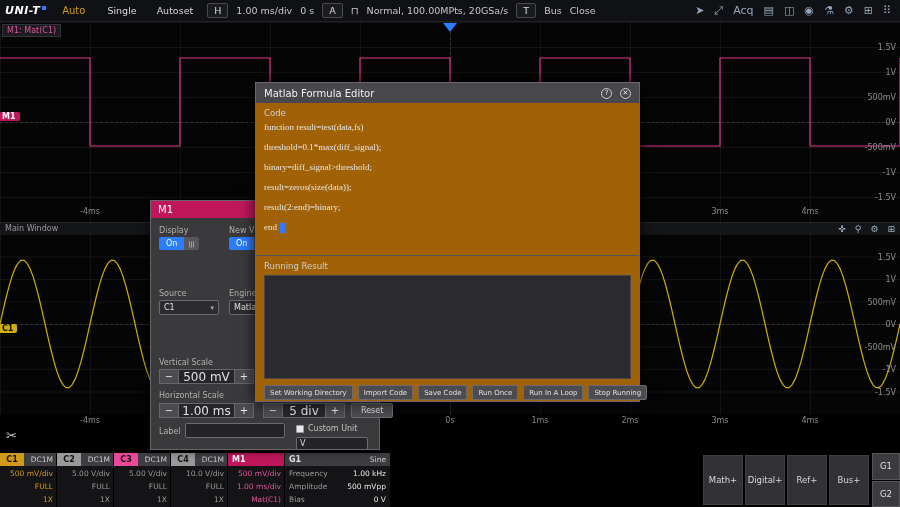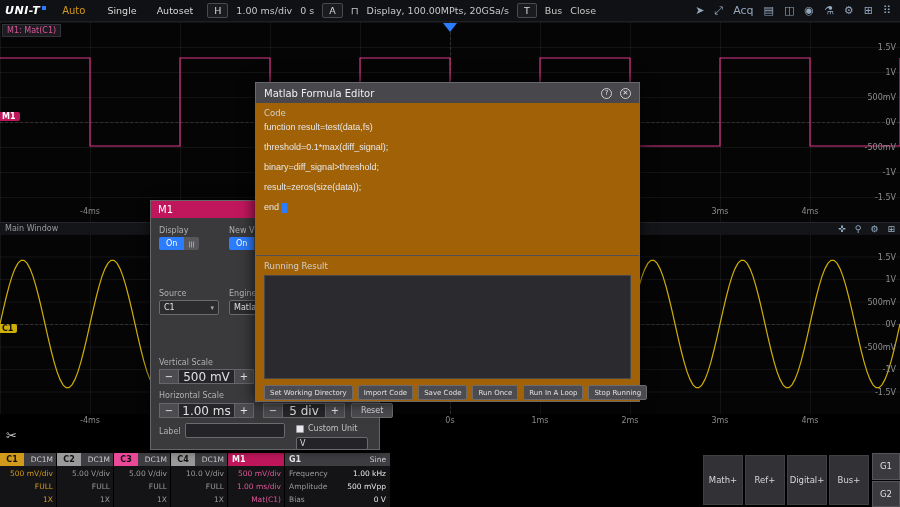--- a/index.html
+++ b/index.html
@@ -77,21 +77,21 @@
 
   
   #editor { position:absolute; left:255px; top:82px; width:385px; height:320px; background:#a16207;
             border:1px solid #68686d; z-index:30; box-shadow:0 0 14px rgba(0,0,0,.8); }
   .ed-title { height:20px; background:#47474c; display:flex; align-items:center; padding:0 8px; font-size:10px; color:#f0f0f0; }
   .ed-title-icons { margin-left:auto; display:flex; gap:8px; }
   .circle-icon { width:11px; height:11px; border:1px solid #cfcfcf; border-radius:50%; font-size:7px;
                  display:flex; align-items:center; justify-content:center; color:#e8e8e8; }
   .ed-code-label { position:absolute; left:8px; top:25px; font-size:8.5px; color:#cfcfcf; }
   #code-lines { position:absolute; left:8px; top:34px; right:8px;
-                font-family:Liberation Sans, sans-serif; font-size:9px; color:#e6e6e6; }
+                font-family:Liberation Serif, serif; font-size:9px; color:#e6e6e6; }
   .code-line { height:20px; line-height:20px; white-space:pre; }
   .caret { display:inline-block; width:5px; height:10px; background:#2b7cff; margin-left:3px; vertical-align:middle; }
   .ed-sep { position:absolute; left:0; right:0; top:172px; border-top:1px solid #505055; }
   .ed-result-label { position:absolute; left:8px; top:178px; font-size:8.5px; color:#cfcfcf; }
   .ed-result-box { position:absolute; left:8px; right:8px; top:192px; height:104px; background:#2b2b2f; border:1px solid #47474c; }
   .ed-buttons { position:absolute; left:8px; top:302px; display:flex; gap:5px; }
   .ed-btn { height:15px; padding:0 5px; font-size:7px; }
 
   
   #bottombar { position:absolute; left:0; top:453px; width:900px; height:54px; background:#000; display:flex; gap:1px; z-index:10; }
@@ -125,21 +125,21 @@
   <div class="topbar">
     <span class="logo">UNI-T</span>
     <span class="mode">Auto</span>
     <span class="tb-btn">Single</span>
     <span class="tb-btn">Autoset</span>
     <span class="tb-key">H</span>
     <span class="tb-text">1.00 ms/div</span>
     <span class="tb-text">0 s</span>
     <span class="tb-key">A</span>
     <span class="trig-glyph">⊓</span>
-    <span class="tb-text">Display,  100.00MPts,  20GSa/s</span>
+    <span class="tb-text">Normal,  100.00MPts,  20GSa/s</span>
     <span class="tb-key">T</span>
     <span class="tb-text">Bus</span>
     <span class="tb-text">Close</span>
     <div class="tb-icons" id="header-icons">
         <span class="tb-icon">➤</span>
         <span class="tb-icon">⤢</span>
         <span class="tb-icon">Acq</span>
         <span class="tb-icon">▤</span>
         <span class="tb-icon">◫</span>
         <span class="tb-icon">◉</span>
@@ -288,20 +288,21 @@
         <span class="circle-icon">?</span>
         <span class="circle-icon">✕</span>
       </div>
     </div>
     <span class="ed-code-label">Code</span>
     <div id="code-lines">
         <div class="code-line">function result=test(data,fs)</div>
         <div class="code-line">threshold=0.1*max(diff_signal);</div>
         <div class="code-line">binary=diff_signal&gt;threshold;</div>
         <div class="code-line">result=zeros(size(data));</div>
+        <div class="code-line">result(2:end)=binary;</div>
         <div class="code-line">end<span class="caret"></span></div>
       </div>
     <div class="ed-sep"></div>
     <span class="ed-result-label">Running Result</span>
     <div class="ed-result-box"></div>
     <div class="ed-buttons">
       <div class="btn ed-btn">Set Working Directory</div>
       <div class="btn ed-btn">Import Code</div>
       <div class="btn ed-btn">Save Code</div>
       <div class="btn ed-btn">Run Once</div>
@@ -381,22 +382,22 @@
         </div>
         <div class="g-row">
           <span class="g-label">Bias</span>
           <span class="g-value">0 V</span>
         </div>
       </div>
     </div>
 
     <div class="sidebtns">
       <div class="side-btn">Math+</div>
+      <div class="side-btn">Digital+</div>
       <div class="side-btn">Ref+</div>
-      <div class="side-btn">Digital+</div>
       <div class="side-btn">Bus+</div>
     </div>
     <div class="gentabs">
       <div class="gen-tab">G1</div>
       <div class="gen-tab">G2</div>
     </div>
   </div>
 </div>
 
 </body></html>

